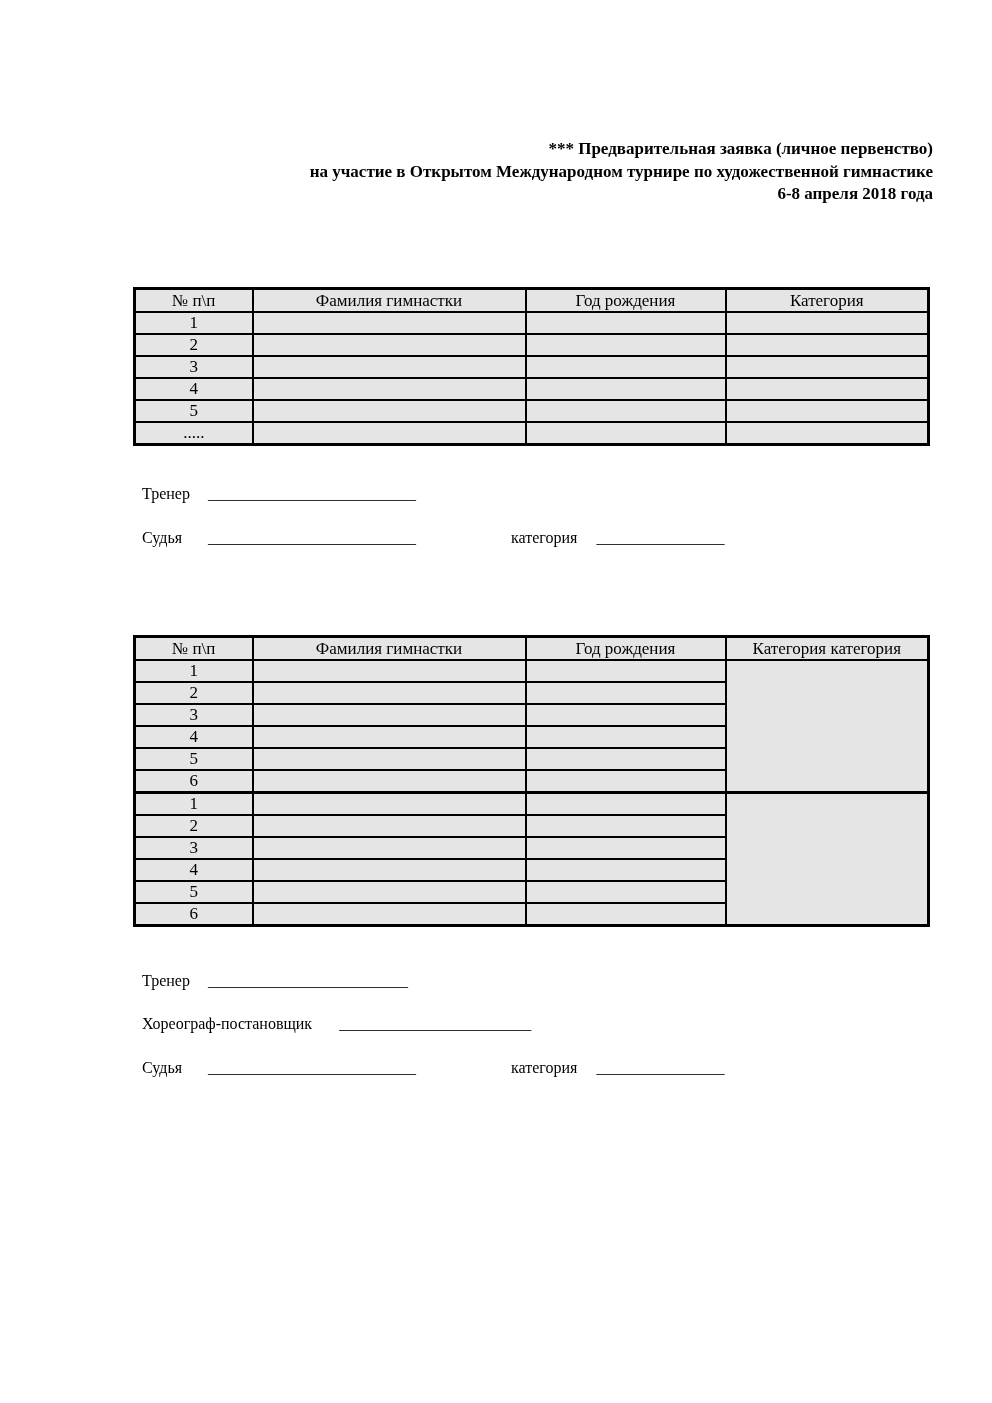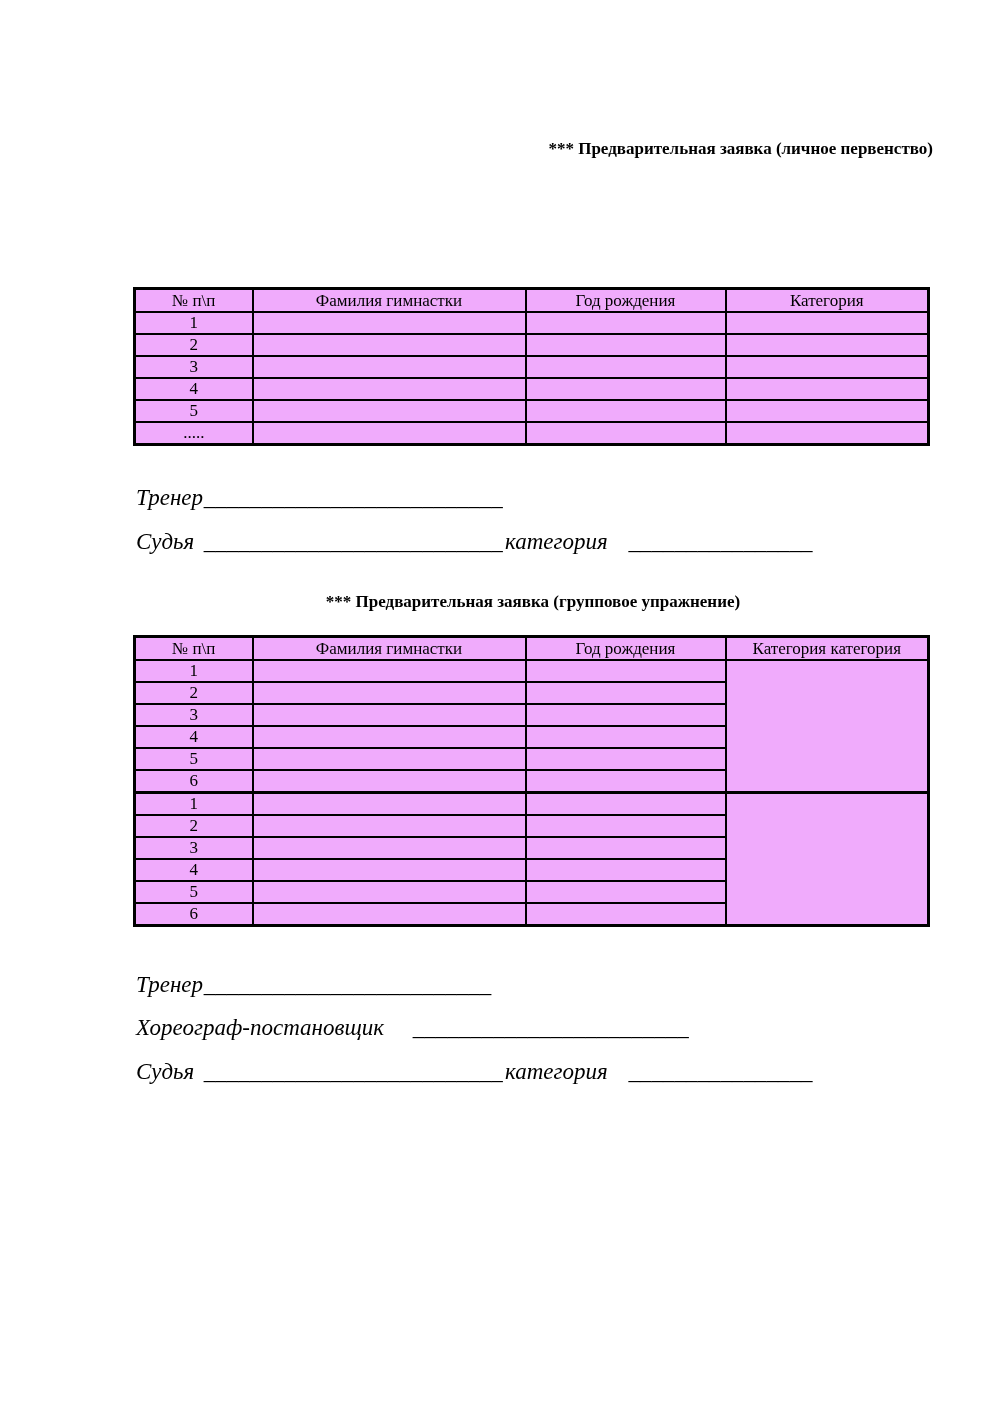--- a/index.html
+++ b/index.html
@@ -28,46 +28,45 @@
     line-height: 22.5px;
     white-space: nowrap;
   }
   
   .form-table {
     position: absolute;
     left: 133px;
     width: 692px;
     border-collapse: collapse;
     table-layout: fixed;
-    background: #f0abfc;
+    background: #e5e5e5;
     border: 3px solid #000;
     padding-left: 20px;
   }
   .form-table th,
   .form-table td {
     border: 2px solid #000;
     padding: 0 2px;
     font-size: 17px;
     font-weight: normal;
     text-align: center;
     vertical-align: middle;
   }
   .form-table th { height: 21px; }
   .form-table td { height: 19px; }
   .table-individual { top: 287px; }
   .table-group { top: 635px; }
   tbody[data-name="group-table-body-2"] tr:first-child td { border-top: 3px solid #000; }
   
   .sig-row {
     position: absolute;
-    left: 136px;
+    left: 142px;
     width: 800px;
-    font-size: 23px;
+    font-size: 16px;
     white-space: nowrap;
-    font-style: italic;
   }
   .sig-label { display: inline-block; }
   .sig-label.fixed { width: 62px; }
   .sig-label.long { margin-right: 23px; }
   .sig-line { display: inline-block; }
   .cat-wrap {
     position: absolute;
     left: 369px;
     top: 0;
   }
@@ -89,20 +88,22 @@
   .sig2-choreo  { top: 1015px; }
   .sig2-judge   { top: 1059px; }
 </style>
 </head>
 <body>
 
 <div class="page" data-name="document-page">
 
   <div class="header-block" data-name="document-header">
     <div data-name="title-line-main">***  Предварительная заявка (личное первенство)</div>
+    <div data-name="title-line-event">на участие в Открытом Международном турнире по художественной гимнастике</div>
+    <div data-name="title-line-date">6-8  апреля  2018 года</div>
   </div>
 
   <table class="form-table table-individual" data-name="individual-table">
     <colgroup>
       <col style="width:118px">
       <col style="width:273px">
       <col style="width:200px">
       <col style="width:203px">
     </colgroup>
     <thead data-name="individual-table-head">
@@ -159,21 +160,20 @@
   </div>
   <div class="sig-row sig1-judge" data-name="judge-signature-row">
     <span class="sig-label fixed" data-name="judge-label">Судья</span>
     <span class="sig-line" data-name="judge-blank-line">__________________________</span>
     <span class="cat-wrap" data-name="judge-category-group">
       <span class="cat-label" data-name="category-label">категория</span>
       <span class="sig-line" data-name="category-blank-line">________________</span>
     </span>
   </div>
 
-  <div class="section-title section2-title" data-name="group-section-title">***  Предварительная заявка (групповое упражнение)</div>
 
   <table class="form-table table-group" data-name="group-table">
     <colgroup>
       <col style="width:118px">
       <col style="width:273px">
       <col style="width:200px">
       <col style="width:203px">
     </colgroup>
     <thead data-name="group-table-head">
       <tr data-name="header-row">

